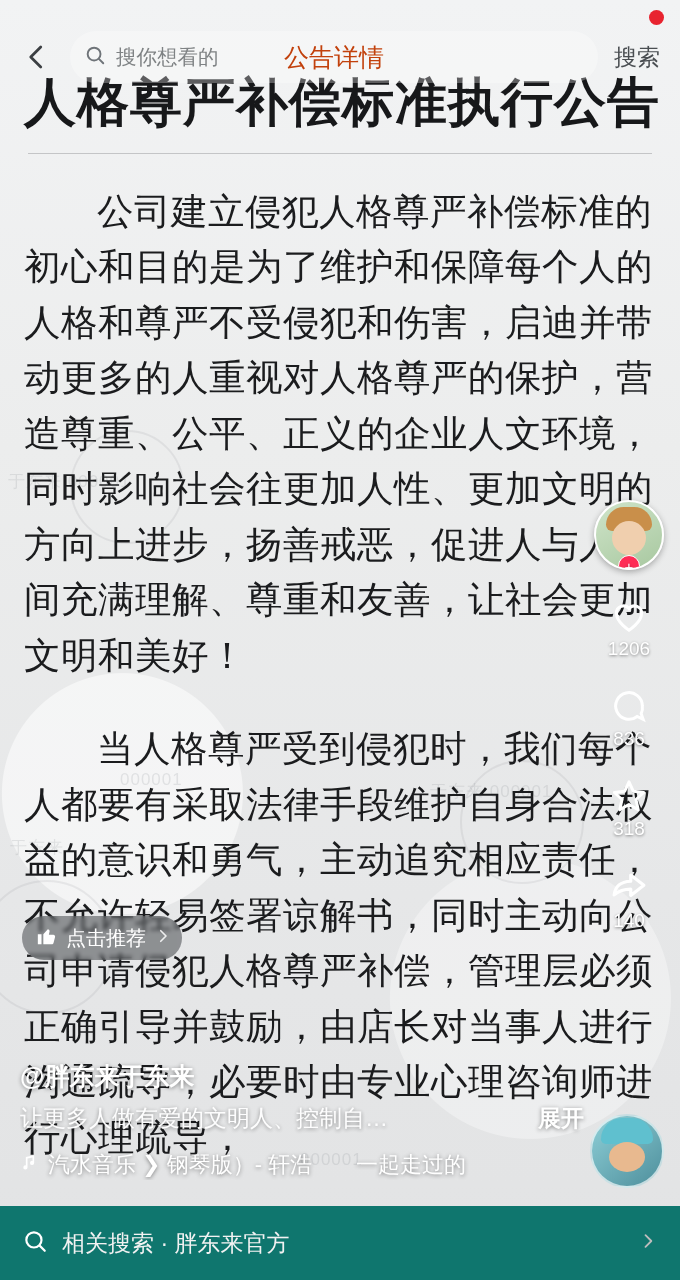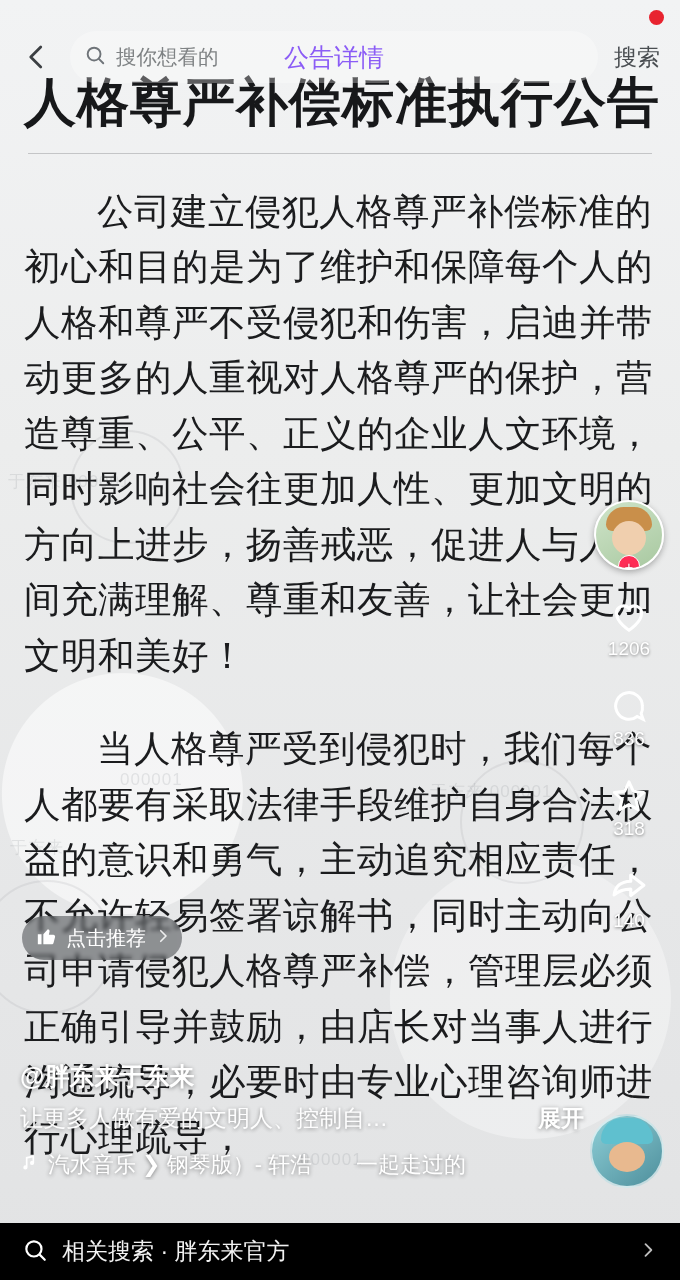--- a/index.html
+++ b/index.html
@@ -126,21 +126,21 @@
     font-size: 20.5px;
     white-space: nowrap;
     overflow: hidden;
   }
   .page-label {
     position: absolute;
     left: 0; right: 0;
     text-align: center;
     font-size: 25px;
     font-weight: 500;
-    color: #8b5cf6;
+    color: #c2410c;
     pointer-events: none;
   }
   .search-btn {
     flex: 0 0 auto;
     font-size: 23px;
     color: #4a4e52;
     padding: 0 6px;
     font-family: Liberation Serif, serif;
   }
   .rec-dot {
@@ -307,22 +307,22 @@
     font-size: 22px;
     white-space: nowrap;
     overflow: hidden;
   }
   .music-row .note { flex: 0 0 auto; }
 
   
   .bottom-bar {
     position: absolute;
     left: 0; right: 0; bottom: 0;
-    height: 57px;
-    background: #000000;
+    height: 74px;
+    background: #0f766e;
     display: flex;
     align-items: center;
     padding: 0 22px;
     box-sizing: border-box;
     gap: 14px;
     z-index: 25;
   }
   .bottom-bar .mag { color: #fff; flex: 0 0 auto; }
   .bottom-text {
     flex: 1 1 auto;

